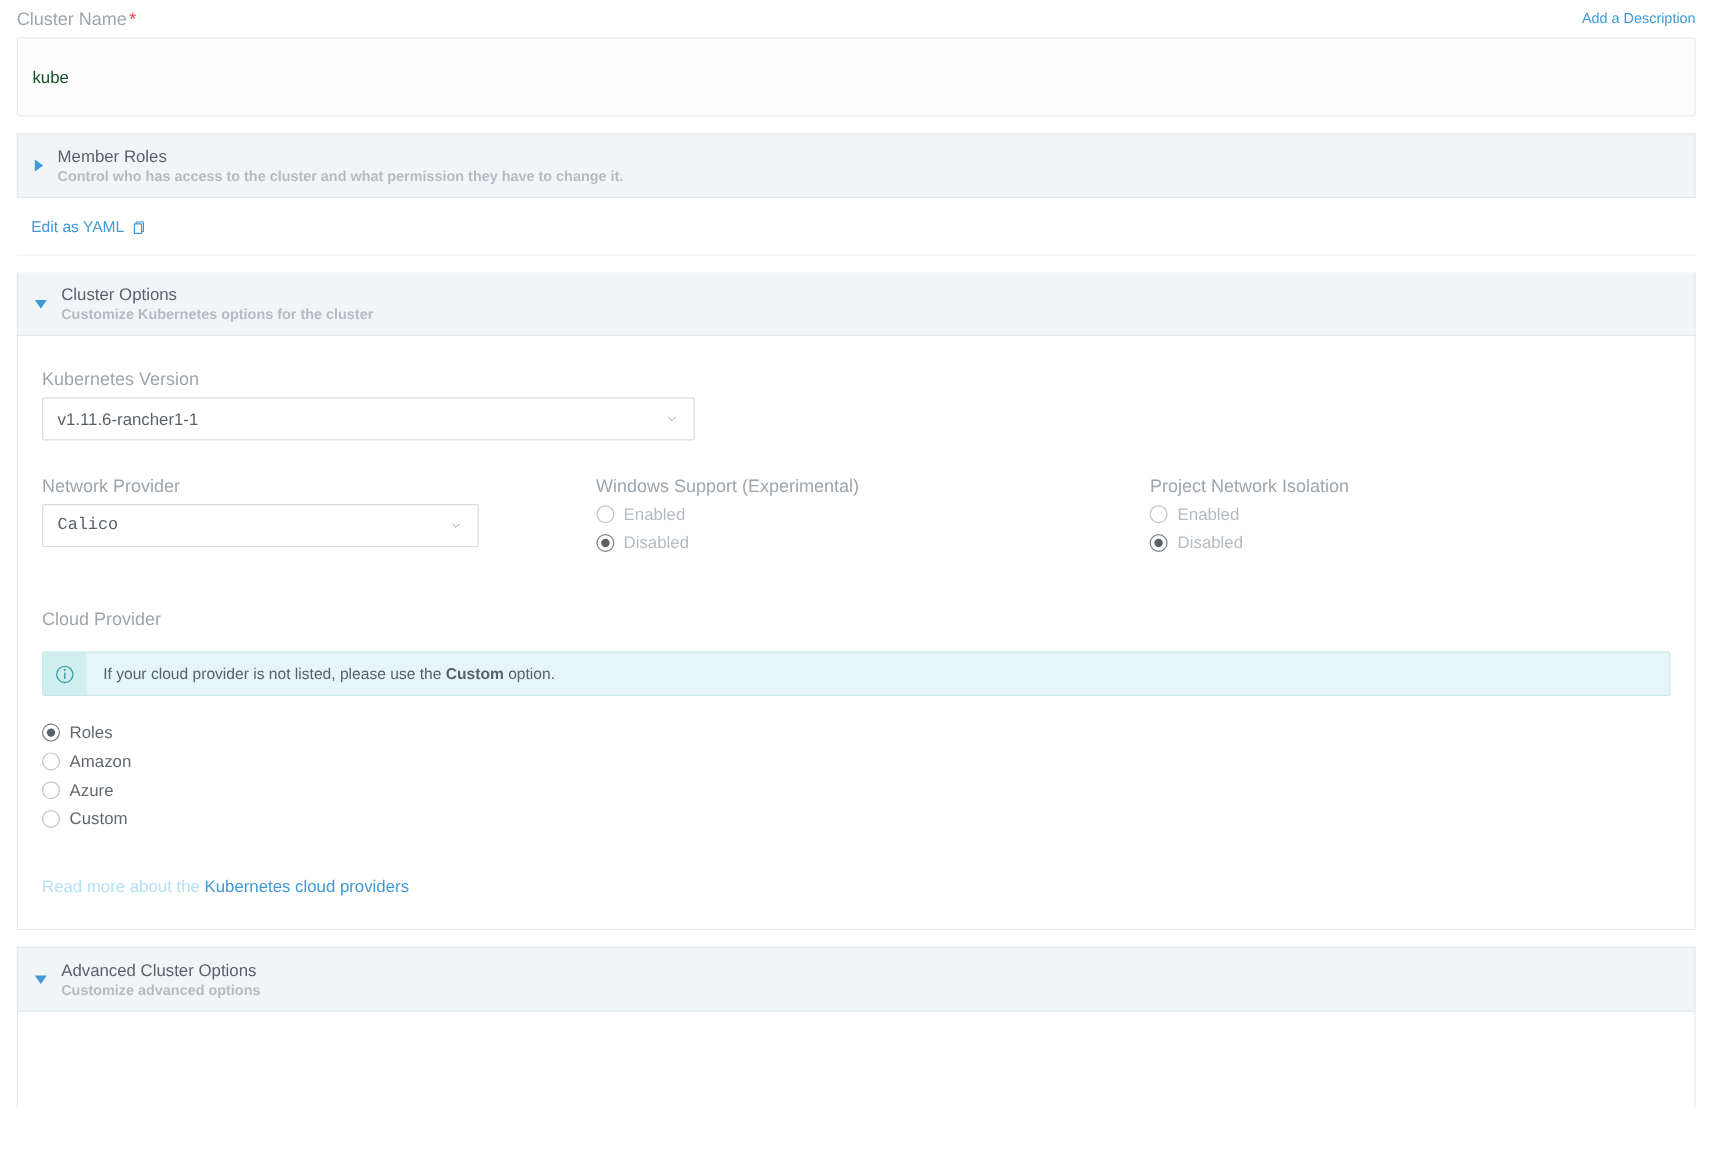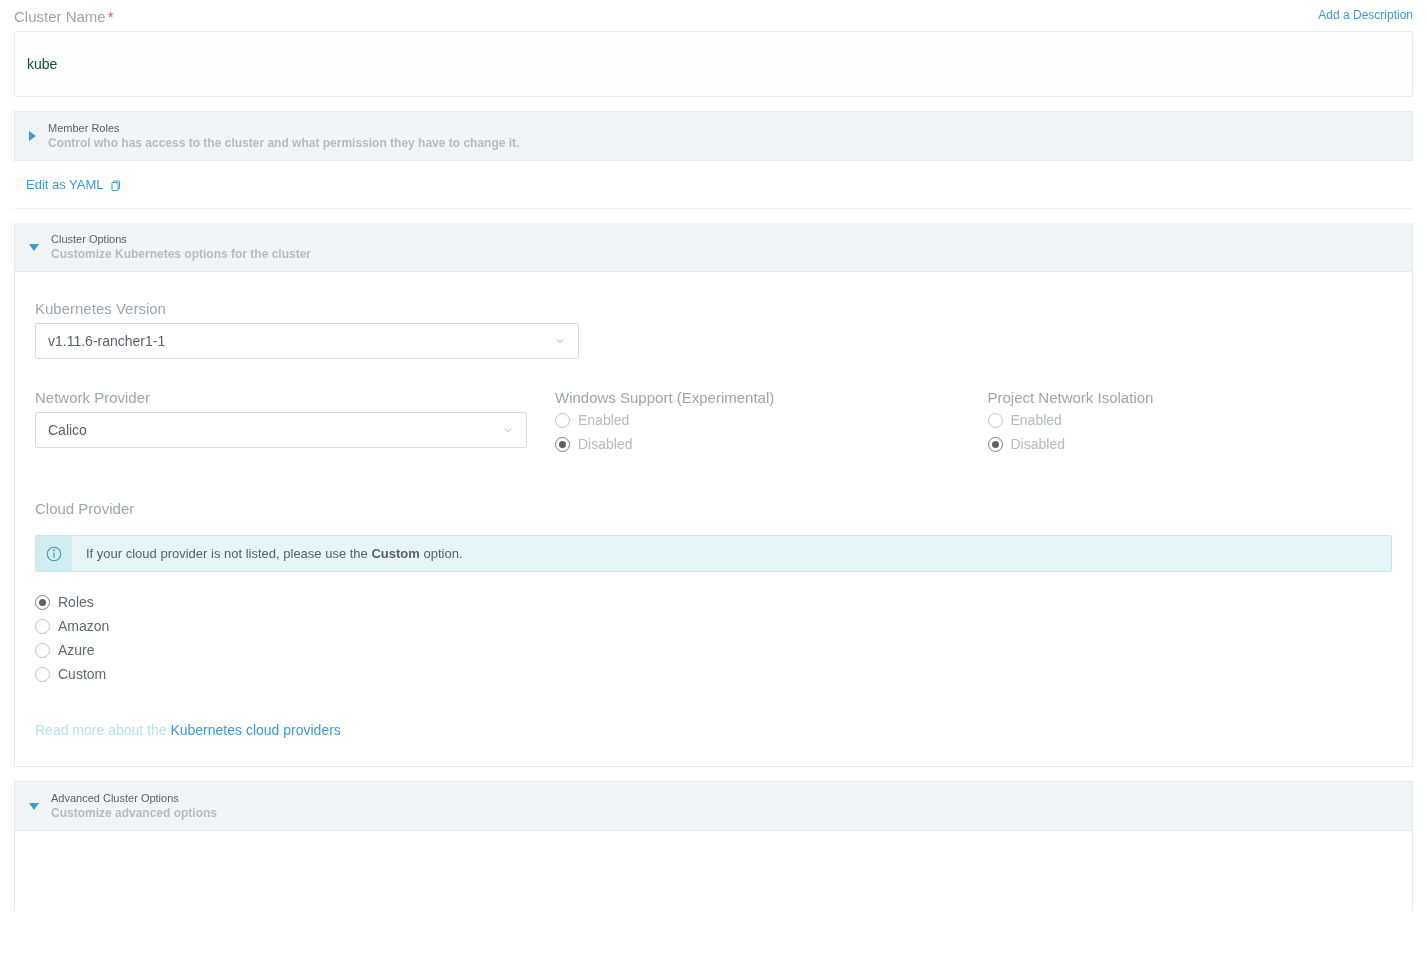--- a/index.html
+++ b/index.html
@@ -49,21 +49,21 @@
     border-top: 5px solid transparent;
     border-bottom: 5px solid transparent;
     border-left: 7px solid #3f99d4;
   }
   .caret-down {
     border-left: 5px solid transparent;
     border-right: 5px solid transparent;
     border-top: 7px solid #3f99d4;
   }
   .panel-header .panel-title {
-    font-size: 11px;
+    font-size: 14px;
     color: #5a6169;
     font-weight: 400;
   }
   .panel-header .panel-sub {
     font-size: 12px;
     color: #b5bbc0;
     margin-top: 2px;
     font-weight: bold;
   }
   .yaml-link {
@@ -98,21 +98,21 @@
     background: #fff;
     padding: 9px 12px;
     font-size: 14px;
     color: #5a6169;
     display: flex;
     align-items: center;
     justify-content: space-between;
     cursor: pointer;
   }
   .select.wide { width: 544px; max-width: 100%; }
-  .select.narrow { width: 492px; max-width: 100%; }
+  .select.narrow { width: 364px; max-width: 100%; font-family: Liberation Mono, monospace; }
   .chevron-svg { width: 12px; height: 12px; stroke: #8e959b; stroke-width: 1.5; fill: none; }
   .radio-row {
     display: flex;
     align-items: center;
     gap: 8px;
     margin-bottom: 8px;
   }
   .radio-row .rlabel { font-size: 14px; }
   .radio-row.dim .rlabel { color: #b5bbc0; }
   .radio-outer {

